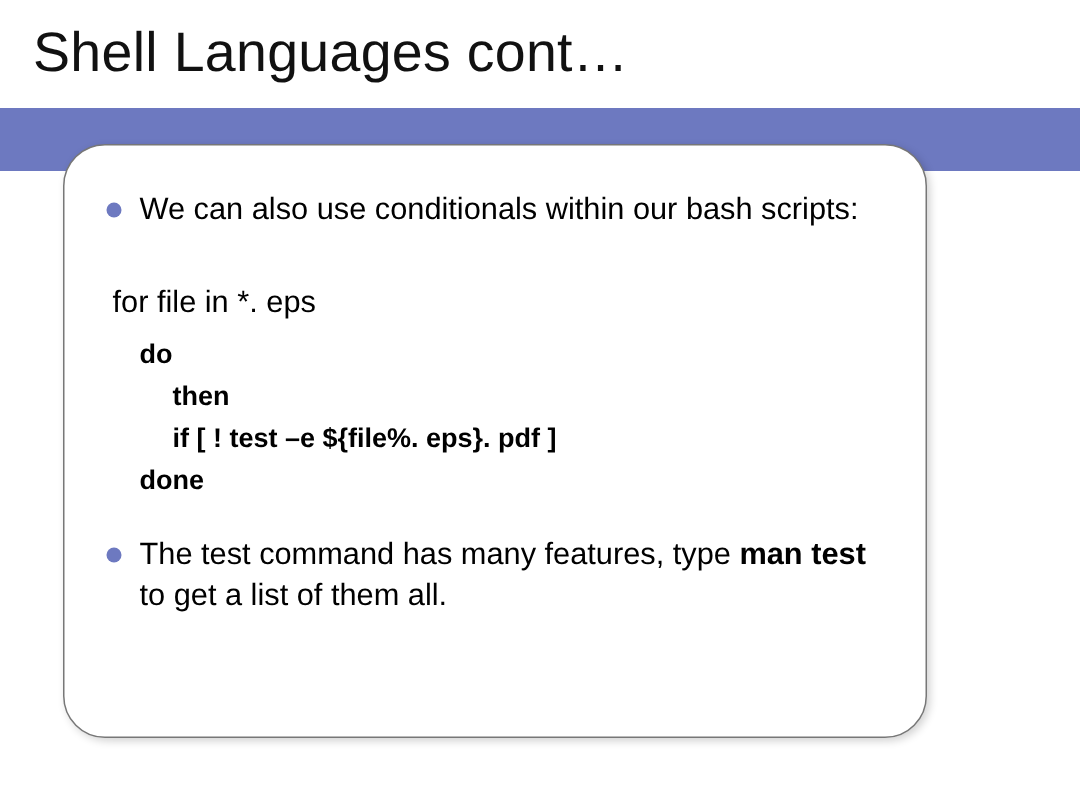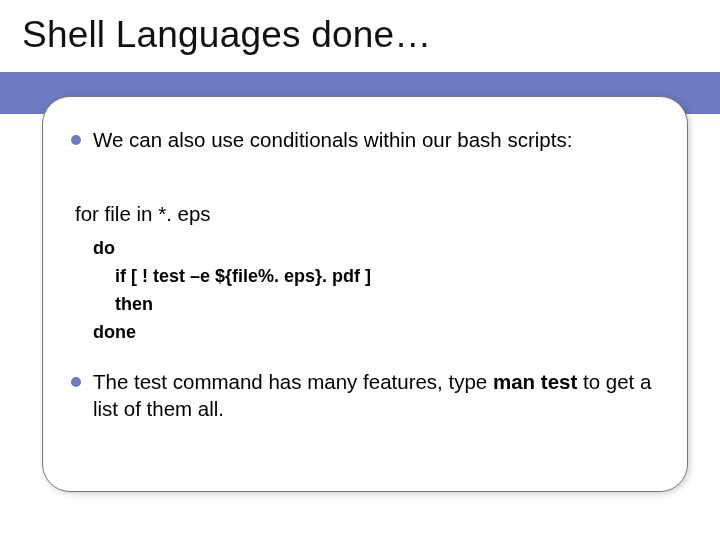--- a/index.html
+++ b/index.html
@@ -22,21 +22,21 @@
     top: 14px;
     font-size: 37px;
     font-weight: 400;
     color: #111;
     letter-spacing: 0.2px;
   }
   .content-card {
     position: absolute;
     left: 42px;
     top: 96px;
-    width: 646px;
+    width: 576px;
     height: 396px;
     background: #fff;
     border: 1.5px solid #777;
     border-radius: 28px;
     box-shadow: 2px 2px 6px rgba(0,0,0,0.18);
     padding: 30px 28px 24px 28px;
   }
   .bullet-row {
     display: flex;
     align-items: flex-start;
@@ -51,21 +51,21 @@
     margin-right: 12px;
     flex: 0 0 auto;
   }
   .bullet-text {
     font-size: 20.5px;
     line-height: 1.3;
     color: #000;
   }
   .bullet-text b { font-weight: 700; }
   .code-block {
-    margin-top: 44px;
+    margin-top: 32px;
     margin-left: 4px;
     font-size: 20.5px;
     color: #000;
     line-height: 1.55;
   }
   .code-sub {
     margin-top: 6px;
     margin-left: 18px;
     font-size: 18px;
     line-height: 1.55;
@@ -73,35 +73,35 @@
   }
   .indent-1 { padding-left: 22px; }
   .indent-2 { padding-left: 38px; }
   .second-bullet { margin-top: 22px; }
 </style>
 </head>
 <body>
 
 <div class="header-band"></div>
 
-<h1 class="slide-title">Shell Languages done…</h1>
+<h1 class="slide-title">Shell Languages cont…</h1>
 
 <div class="content-card">
 
   <div class="bullet-row">
     <div class="bullet-dot"></div>
     <div class="bullet-text">We can also use conditionals within our bash scripts:</div>
   </div>
 
   <div class="code-block">
     <div>for file in *. eps</div>
     <div class="code-sub">
       <div>do</div>
+      <div class="indent-1">then</div>
       <div class="indent-1">if [ ! test –e ${file%. eps}. pdf ]</div>
-      <div class="indent-1">then</div>
       <div>done</div>
     </div>
   </div>
 
   <div class="bullet-row second-bullet">
     <div class="bullet-dot"></div>
     <div class="bullet-text">
       <span>The test command has many features, type </span><b>man test</b><span> to get a list of them all.</span>
     </div>
   </div>

